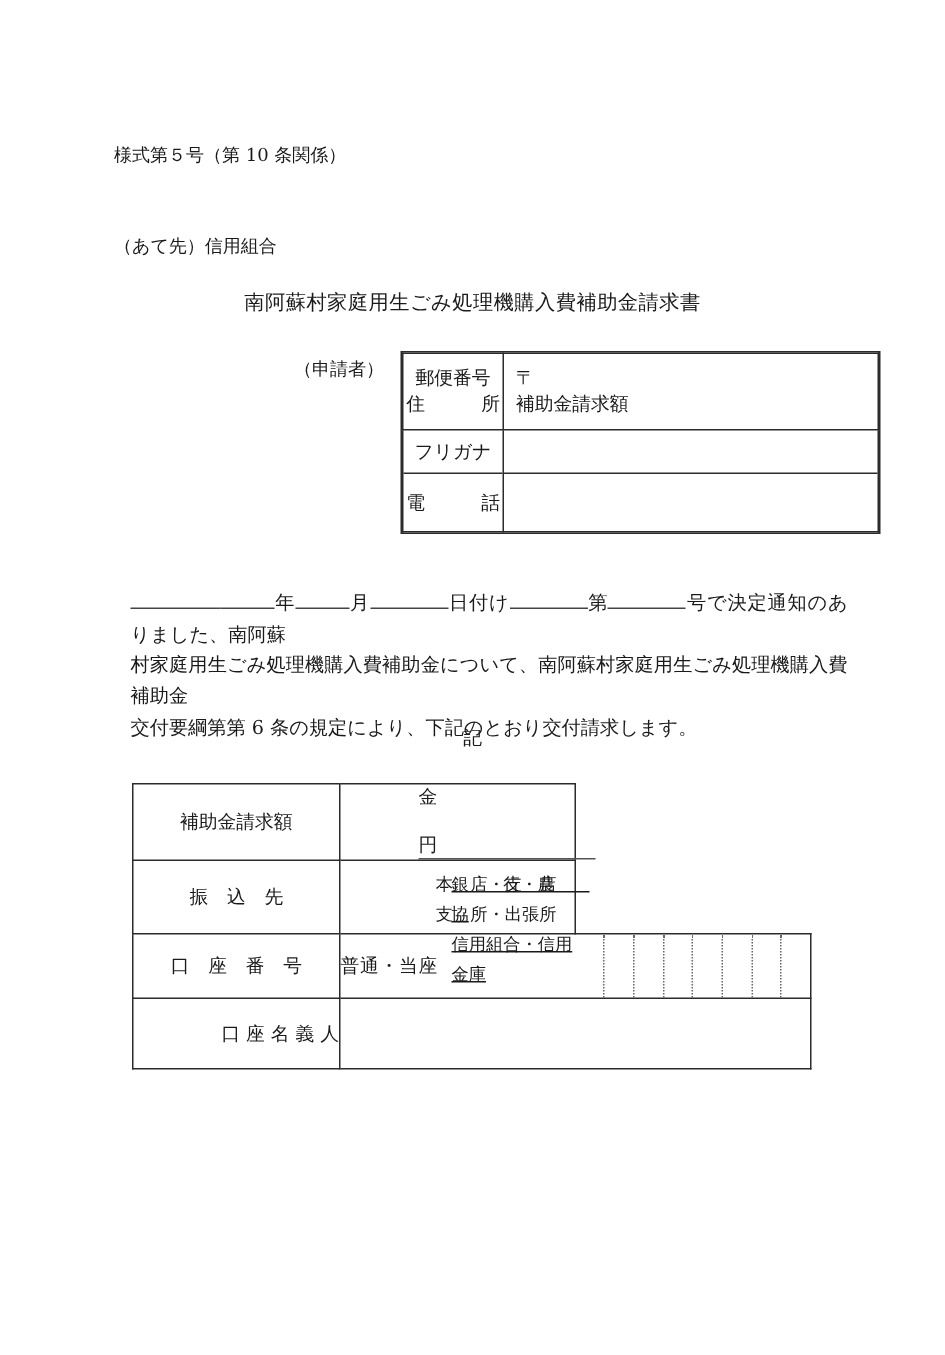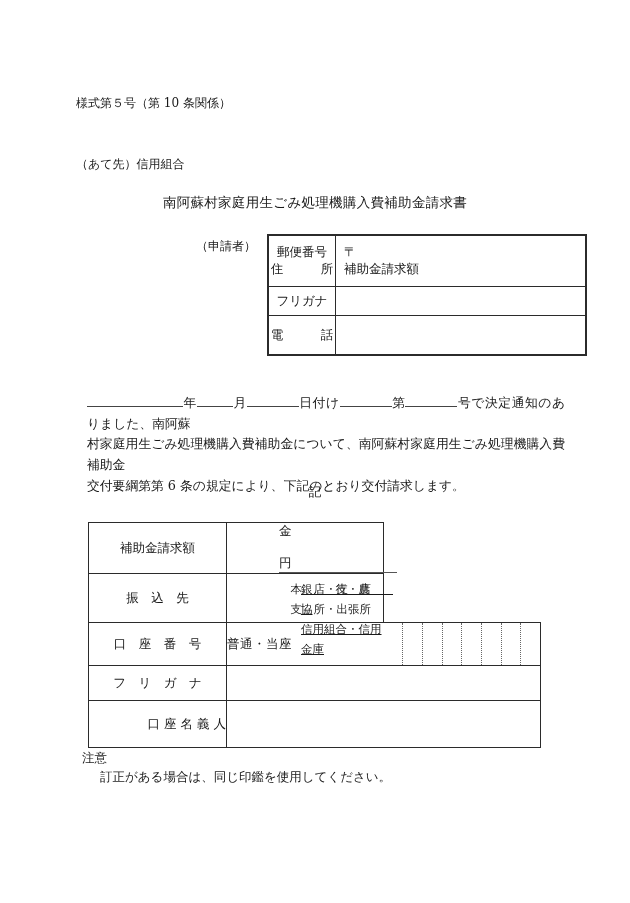--- a/index.html
+++ b/index.html
@@ -283,31 +283,23 @@
                 <span class="dcell"></span>
                 <span class="dcell"></span>
                 <span class="dcell"></span>
                 <span class="dcell"></span>
                 <span class="dcell"></span>
                 <span class="dcell"></span>
               </span>
         </td>
       </tr>
 
-      <tr class="r-furi">
-        <td class="m-label outer-l dotted-row-sep">フ　リ　ガ　ナ</td>
-        <td colspan="2" class="outer-r dotted-row-sep"></td>
-      </tr>
 
       <tr class="r-holder">
         <td class="m-label outer-l">口 座 名 義 人</td>
         <td colspan="2" class="outer-r"></td>
       </tr>
     </tbody>
       </table>
   </div>
 
-  <div class="abs" id="notes">
-    <span style="display:block">注意</span>
-    <span class="note-body">訂正がある場合は、同じ印鑑を使用してください。</span>
-  </div>
 
 </div>
 
 </body></html>

